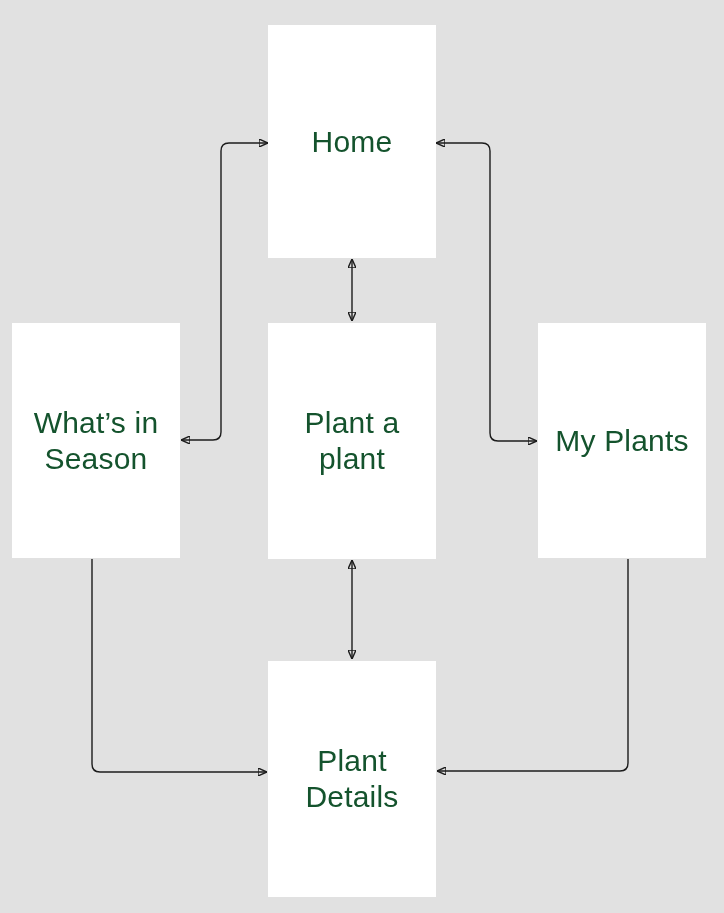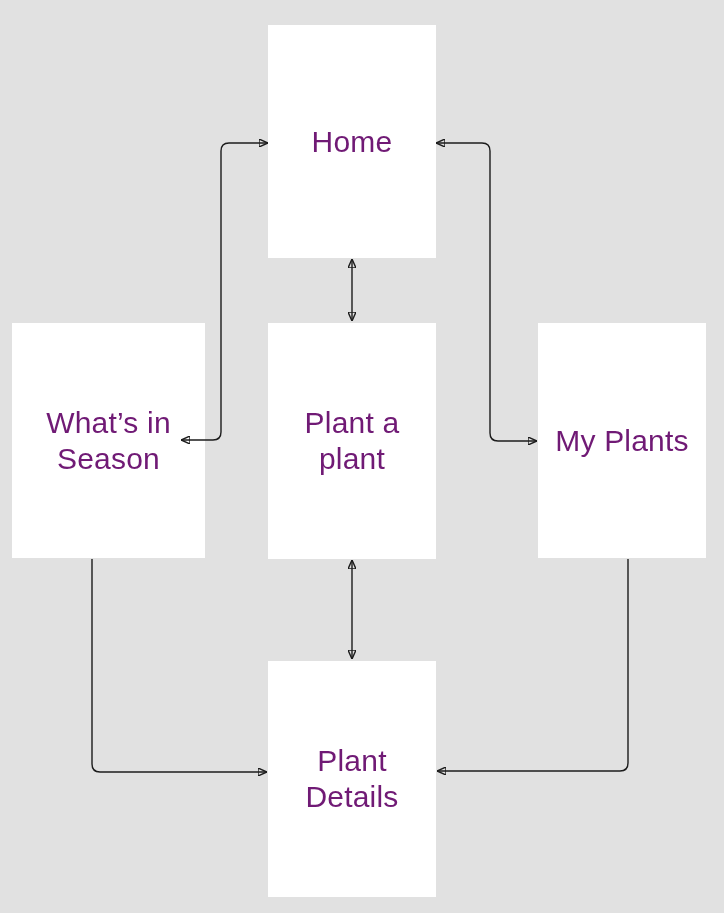--- a/index.html
+++ b/index.html
@@ -19,26 +19,26 @@
     position: absolute;
     background: #ffffff;
     display: flex;
     align-items: center;
     justify-content: center;
     text-align: center;
   }
   .node-label {
     font-size: 30px;
     line-height: 36px;
-    color: #701a75;
+    color: #14532d;
     white-space: pre-line;
     letter-spacing: 0.2px;
   }
   #node-home            { left: 268px; top: 25px;  width: 168px; height: 233px; }
-  #node-whats-in-season { left: 12px;  top: 323px; width: 193px; height: 235px; }
+  #node-whats-in-season { left: 12px;  top: 323px; width: 168px; height: 235px; }
   #node-find-a-plant    { left: 268px; top: 323px; width: 168px; height: 236px; }
   #node-my-plants       { left: 538px; top: 323px; width: 168px; height: 235px; }
   #node-plant-details   { left: 268px; top: 661px; width: 168px; height: 236px; }
 
   svg.connectors {
     position: absolute;
     left: 0;
     top: 0;
     width: 724px;
     height: 913px;

